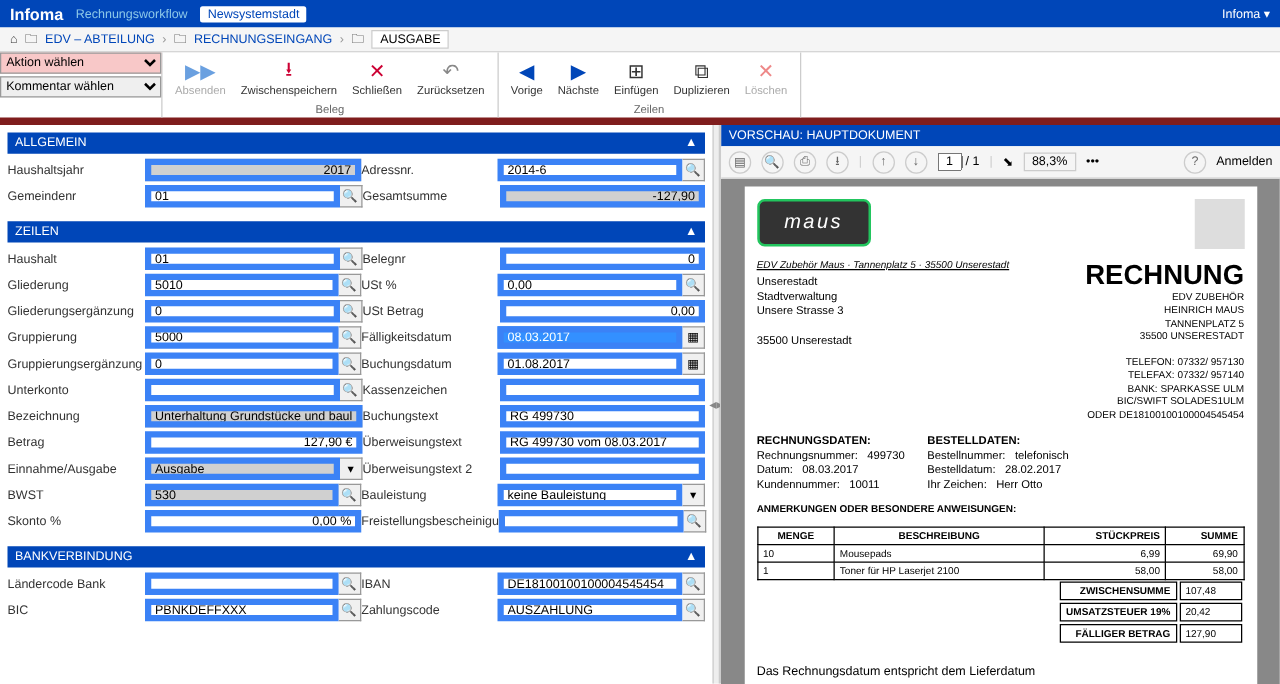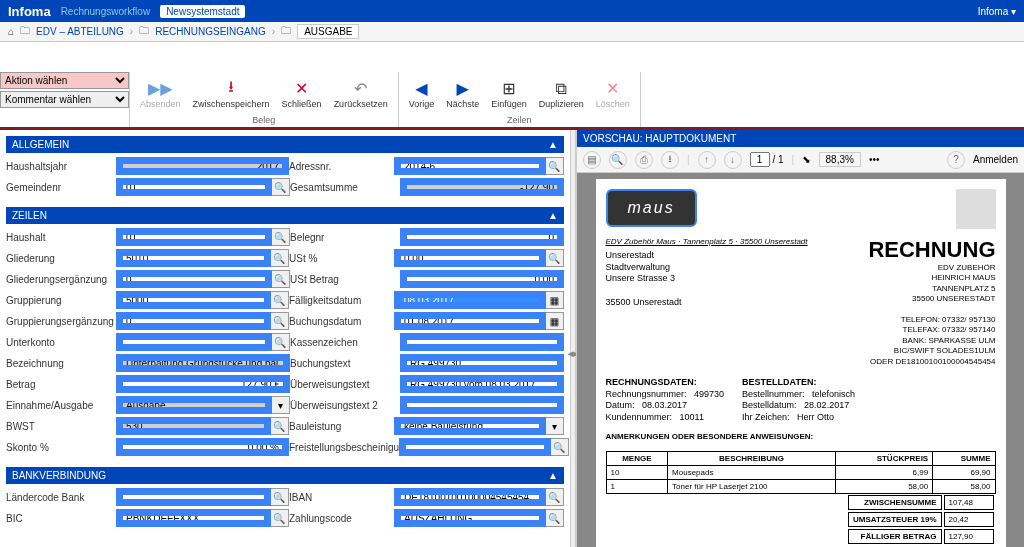--- a/index.html
+++ b/index.html
@@ -11,21 +11,21 @@
 .topbar-link { color: #8cc8e8; font-size: 10px; }
 .topbar-btn { background: #fff; color: #0046b8; padding: 1px 6px; font-size: 10px; border-radius: 2px; }
 .topbar-right { color: #fff; font-size: 10px; }
 
 .breadcrumb { background: #f5f5f5; border-bottom: 1px solid #ccc; height: 20px; display: flex; align-items: center; padding: 0 8px; gap: 6px; font-size: 10px; }
 .breadcrumb .home { color: #333; }
 .breadcrumb .sep { color: #999; }
 .breadcrumb .crumb { color: #0046b8; }
 .breadcrumb .current { background: #fff; border: 1px solid #ccc; padding: 1px 6px; }
 
-.ribbon { background: #fff; border-bottom: 3px solid #7f1d1d; display: flex; height: 58px; margin-top: 30px; }
+.ribbon { background: #fff; border-bottom: 6px solid #7f1d1d; display: flex; height: 58px; }
 .ribbon-side { width: 130px; border-right: 1px solid #ccc; }
 .ribbon-side select { width: 100%; font-size: 10px; height: 17px; border: 1px solid #999; margin-bottom: 2px; }
 .sel-red { background: #f8c8c8; }
 .ribbon-group { display: flex; flex-direction: column; border-right: 1px solid #ccc; padding: 2px 4px; }
 .ribbon-buttons { display: flex; flex: 1; align-items: center; }
 .ribbon-btn { display: flex; flex-direction: column; align-items: center; padding: 2px 6px; font-size: 9px; color: #333; cursor: pointer; }
 .ribbon-btn.disabled { color: #aaa; }
 .ribbon-icon { width: 20px; height: 20px; display: flex; align-items: center; justify-content: center; font-size: 16px; }
 .ribbon-label { text-align: center; color: #666; font-size: 9px; padding-top: 2px; }
 
@@ -34,32 +34,32 @@
 .right-panel { flex: 1; border-left: 1px solid #ccc; display: flex; flex-direction: column; }
 
 .section-header { background: #0046b8; color: #fff; font-size: 10px; padding: 3px 6px; display: flex; justify-content: space-between; align-items: center; }
 .section-body { padding: 4px 0 8px 0; }
 .form-row { display: flex; align-items: center; margin-bottom: 3px; }
 .form-row .col { display: flex; align-items: center; }
 .col1 { width: 285px; }
 .col2 { width: 275px; }
 .lbl { width: 110px; font-size: 10px; color: #333; }
 .inp-wrap { flex: 1; display: flex; position: relative; }
-.inp { flex: 1; height: 18px; border: 7px solid #3b82f6; padding: 0 3px; font-size: 10px; background: #fff; }
+.inp { flex: 1; height: 18px; border: 5px solid #3b82f6; padding: 0 3px; font-size: 10px; background: #fff; }
 .inp.gray { background: #d0d0d0; }
 .inp.right { text-align: right; }
 .inp.selected { background: #3390ff; color: #fff; }
 .lookup { width: 18px; height: 18px; border: 1px solid #999; border-left: none; background: #f0f0f0; display: flex; align-items: center; justify-content: center; font-size: 10px; cursor: pointer; }
 
 .preview-header { background: #0046b8; color: #fff; font-size: 10px; padding: 3px 6px; }
 .pdf-toolbar { background: #f5f5f5; border-bottom: 1px solid #ccc; height: 26px; display: flex; align-items: center; padding: 0 6px; gap: 8px; font-size: 10px; }
 .pdf-tool { width: 18px; height: 18px; border: 1px solid #ccc; border-radius: 9px; display: flex; align-items: center; justify-content: center; color: #666; cursor: pointer; }
 .pdf-page { flex: 1; background: #888; padding: 6px; overflow: auto; }
 .pdf-doc { background: #fff; width: 410px; margin: 0 auto; padding: 10px; font-size: 9px; }
-.pdf-logo { background: #333; color: #fff; display: inline-block; padding: 8px 20px; font-size: 16px; border: 2px solid #3b82f6; border-radius: 6px; letter-spacing: 2px; font-style: italic; }
+.pdf-logo { background: #333; color: #fff; display: inline-block; padding: 8px 20px; font-size: 16px; border: 2px solid #22c55e; border-radius: 6px; letter-spacing: 2px; font-style: italic; }
 .pdf-top { display: flex; justify-content: space-between; }
 .pdf-title { font-size: 22px; font-weight: bold; text-align: right; }
 .pdf-addr-line { font-size: 8px; text-decoration: underline; font-style: italic; }
 .pdf-addr { margin-top: 4px; line-height: 1.3; }
 .pdf-supplier { text-align: right; line-height: 1.3; font-size: 8px; }
 .pdf-meta { display: flex; gap: 18px; margin-top: 10px; }
 .pdf-meta-col { line-height: 1.3; }
 .pdf-meta-col .h { font-weight: bold; }
 .pdf-table { width: 100%; border-collapse: collapse; margin-top: 10px; font-size: 8px; }
 .pdf-table th, .pdf-table td { border: 1px solid #000; padding: 2px 4px; }

